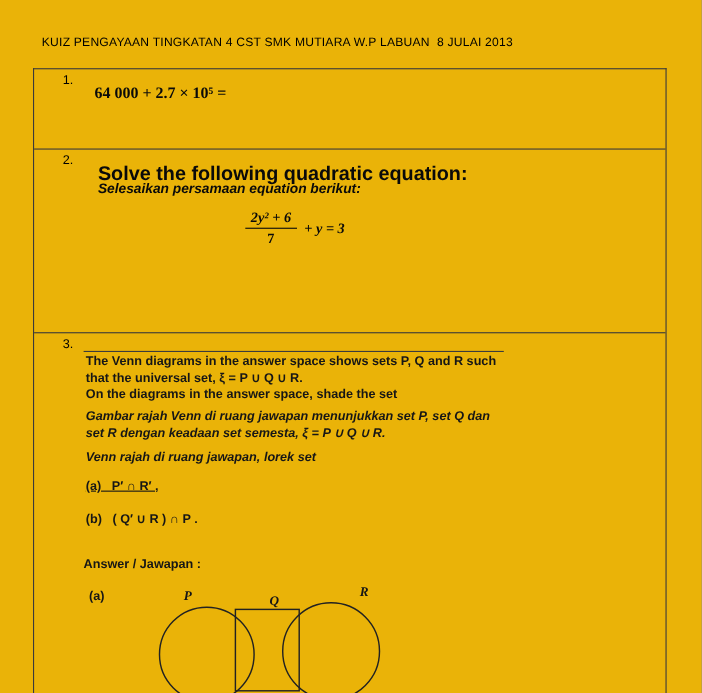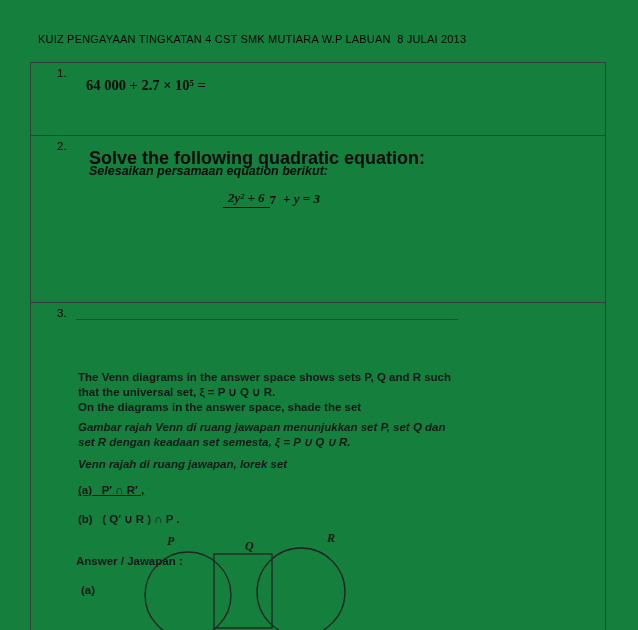--- a/index.html
+++ b/index.html
@@ -1,17 +1,17 @@
 <!DOCTYPE html>
 <html><head>
 <meta charset="utf-8">
 <style>
   html,body { margin:0; padding:0; background:#888; }
   .page {
-    position:relative; width:638px; height:630px; background:#15803d;
+    position:relative; width:638px; height:630px; background:#eab308;
     overflow:hidden; font-family:"Liberation Sans", sans-serif; color:#111;
   }
   .title {
     position:absolute; left:38px; top:33px; font-size:11px; font-weight:normal;
     color:#000; letter-spacing:0.2px; white-space:pre;
   }
   .quiz-table {
     position:absolute; left:30px; top:62px; width:576px; height:568px;
     border:1px solid #3a3a3a; border-bottom:none; box-sizing:border-box;
   }
@@ -31,28 +31,28 @@
   .q2-en {
     position:absolute; left:58px; top:12px; font-weight:bold; font-size:18px; color:#0a0a0a;
   }
   .q2-ms {
     position:absolute; left:58px; top:28px; font-weight:bold; font-style:italic; font-size:12.5px; color:#0a0a0a;
   }
   .q2-eq {
     position:absolute; left:192px; top:54px; display:flex; align-items:center; gap:7px;
     font-family:"Liberation Serif", serif; font-weight:bold; font-size:13px; color:#0a0a0a;
   }
-  .frac { display:inline-flex; flex-direction:row; align-items:center; }
+  .frac { display:inline-flex; flex-direction:column; align-items:center; }
   .frac .num { padding:0 5px 1px 5px; border-bottom:1.6px solid #0a0a0a; font-style:italic; }
   .frac .den { padding-top:1px; }
   .q2-eq .rest { font-style:italic; }
 
   
   .scan-line { position:absolute; left:45px; top:16px; width:382px; height:1px; background:#3c3c3c; }
-  .q3-text { color:#161616;margin-top:48px; }
+  .q3-text { color:#161616; }
   .q3-en {
     position:absolute; left:47px; top:19px; font-size:11.5px; font-weight:bold; line-height:15px;
   }
   .q3-ms {
     position:absolute; left:47px; top:69px; font-size:11.5px; font-weight:bold; font-style:italic; line-height:15px;
   }
   .q3-instr {
     position:absolute; left:47px; top:107px; font-size:11.5px; font-weight:bold; font-style:italic;
   }
   .q3-item-a { position:absolute; left:47px; top:133px; font-size:11.5px; font-weight:bold; white-space:pre;text-decoration:underline; }

